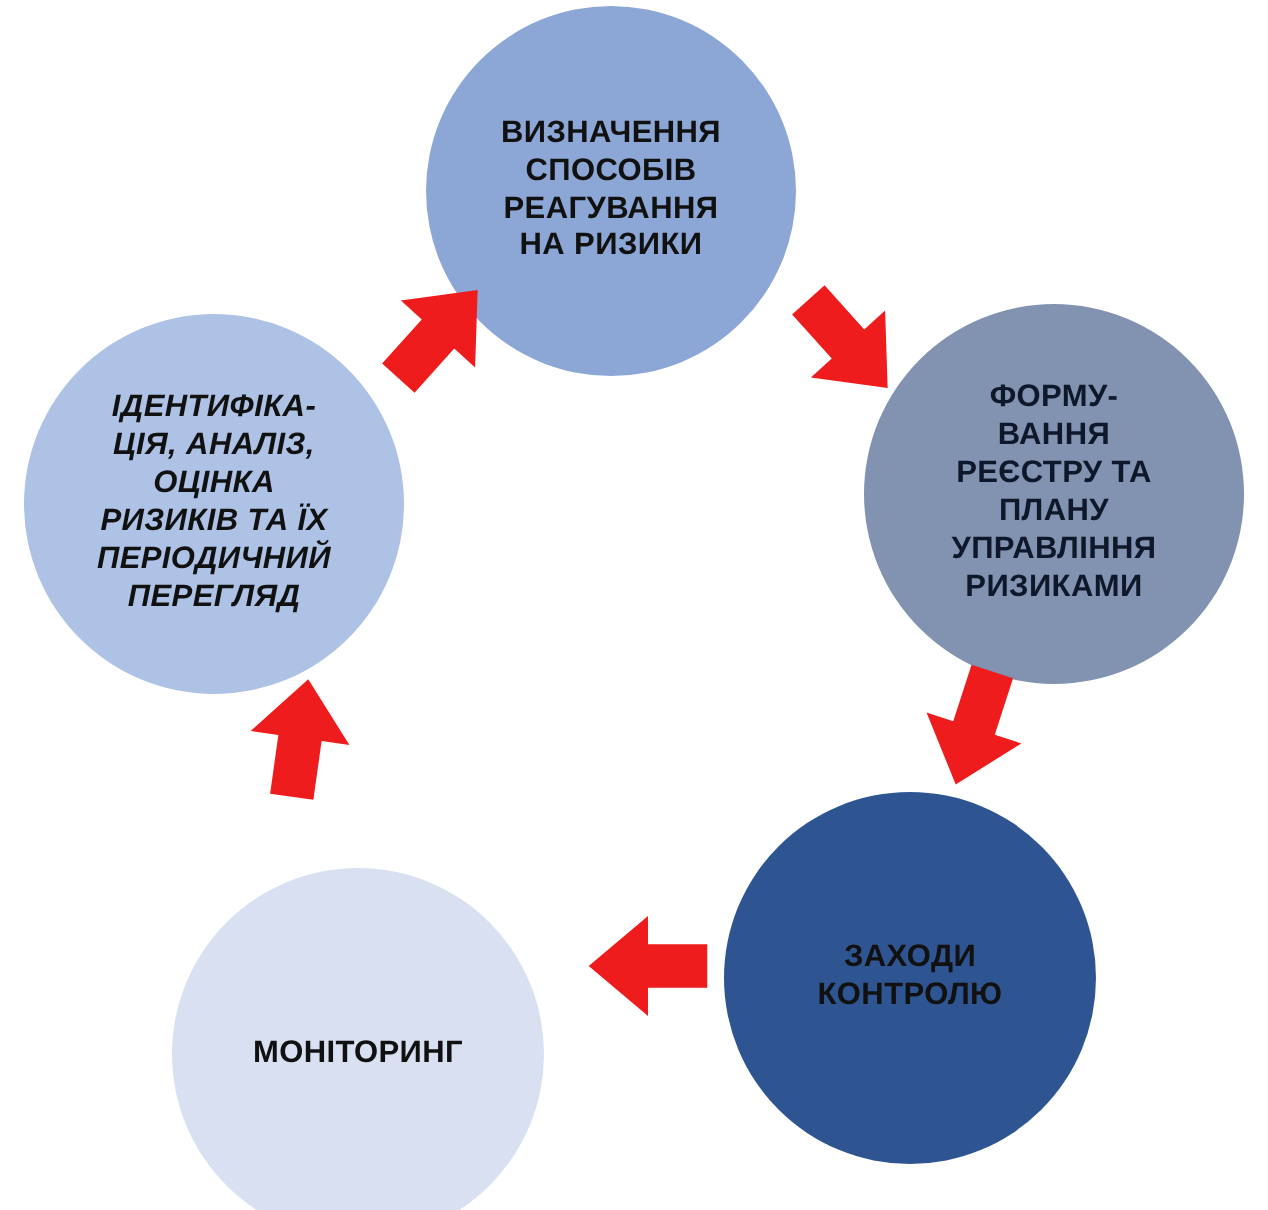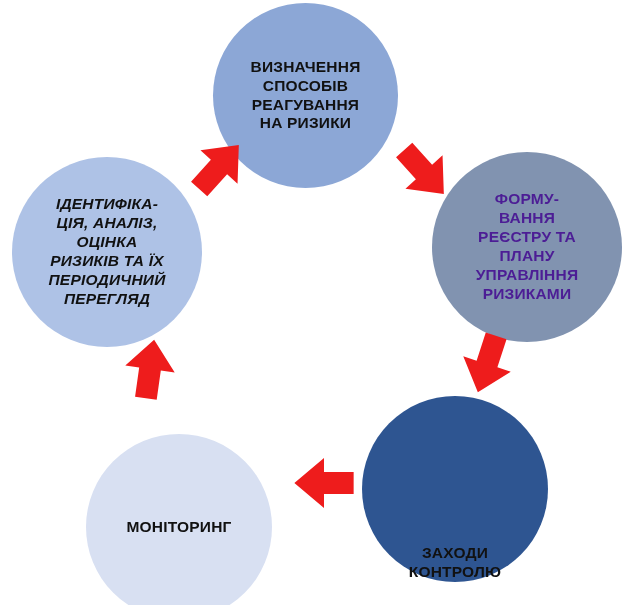--- a/index.html
+++ b/index.html
@@ -50,21 +50,20 @@
     width: 190px;
     height: 190px;
   }
   #node-register .node-label { font-size: 15.5px; }
 
   #node-controls {
     left: 362px;
     top: 396px;
     width: 186px;
     height: 186px;
-    align-items: flex-end;
   }
   #node-controls .node-label { font-size: 15.5px; }
 
   #node-monitoring {
     left: 86px;
     top: 434px;
     width: 186px;
     height: 186px;
   }
   #node-monitoring .node-label { font-size: 15.5px; }
@@ -99,21 +98,21 @@
 <div id="diagram-canvas" style="background: rgb(255, 255, 255);">
 
   <div class="node-circle" id="node-response" style="background:#8CA7D6;">
     <span class="node-label" style="color: rgb(17, 17, 17);">ВИЗНАЧЕННЯ
 СПОСОБІВ
 РЕАГУВАННЯ
 НА РИЗИКИ</span>
   </div>
 
   <div class="node-circle" id="node-register" style="background:#8193B0;">
-    <span class="node-label" style="color: #4c1d95;">ФОРМУ-
+    <span class="node-label" style="color: #0f172a;">ФОРМУ-
 ВАННЯ
 РЕЄСТРУ ТА
 ПЛАНУ
 УПРАВЛІННЯ
 РИЗИКАМИ</span>
   </div>
 
   <div class="node-circle" id="node-controls" style="background:#2E5591;">
     <span class="node-label" style="color: rgb(17, 17, 17);">ЗАХОДИ
 КОНТРОЛЮ</span>

